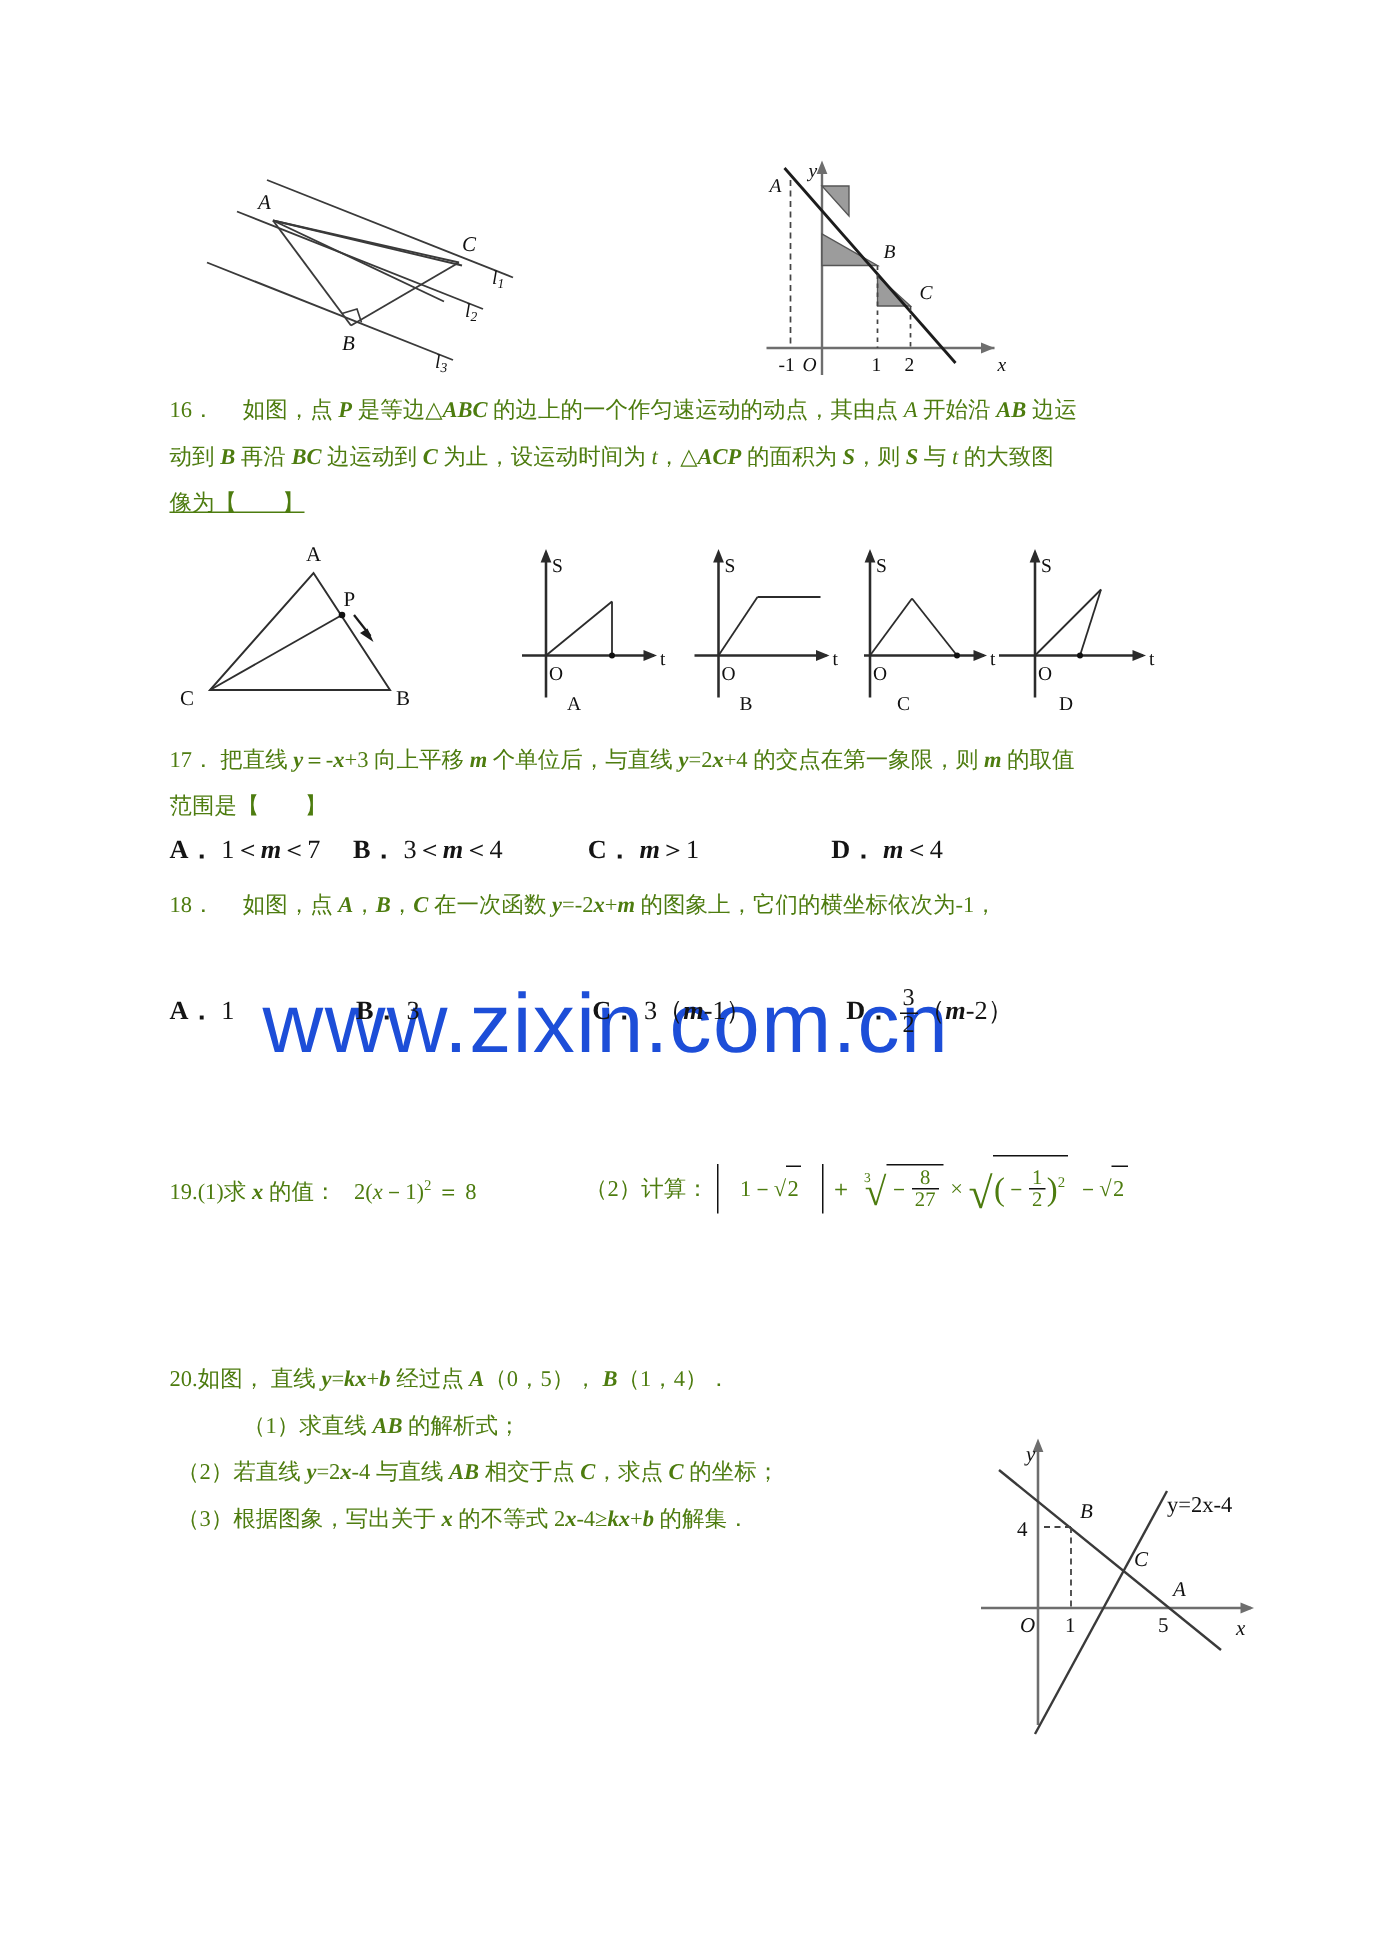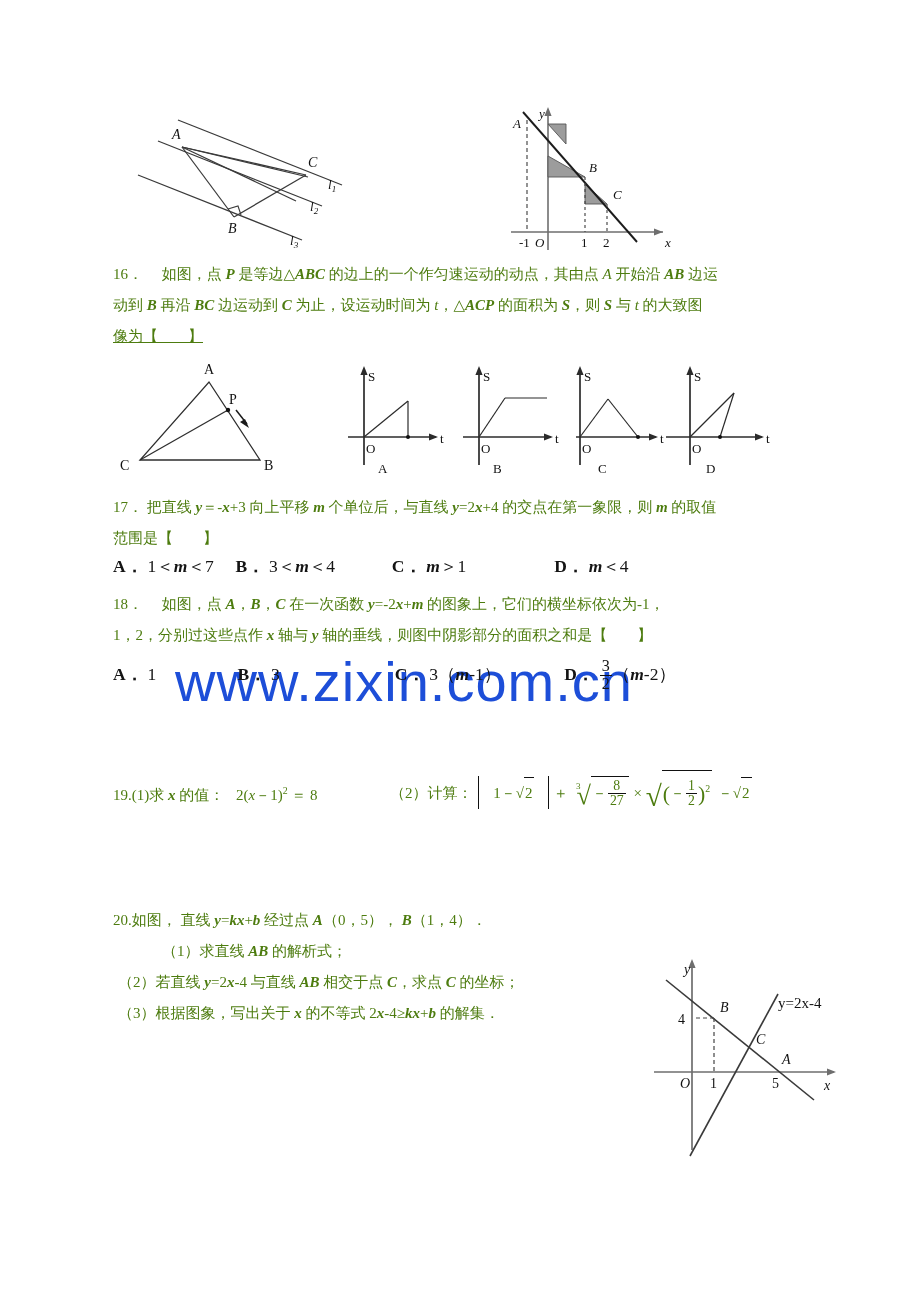--- a/index.html
+++ b/index.html
@@ -300,23 +300,20 @@
     <span class="opt" style="width:118px;"><span class="b">A．</span> 1＜<span class="bi">m</span>＜7</span>
     <span class="opt" style="width:152px;"><span class="b">B．</span> 3＜<span class="bi">m</span>＜4</span>
     <span class="opt" style="width:158px;"><span class="b">C．</span> <span class="bi">m</span>＞1</span>
     <span class="opt"><span class="b">D．</span> <span class="bi">m</span>＜4</span>
   </div>
 
   <div class="ptext" style="left:113px; top:589px;">
     <span>18．</span>
     <span>　如图，点 </span><span class="bi">A</span><span>，</span><span class="bi">B</span><span>，</span><span class="bi">C</span><span> 在一次函数 </span><span class="bi">y</span><span>=-2</span><span class="bi">x</span><span>+</span><span class="bi">m</span><span> 的图象上，它们的横坐标依次为-1，</span>
   </div>
-  <div class="ptext" style="left:113px; top:620px;">
-    <span>1，2，分别过这些点作 </span><span class="bi">x</span><span> 轴与 </span><span class="bi">y</span><span> 轴的垂线，则图中阴影部分的面积之和是【　　】</span>
-  </div>
   <div class="opts" style="left:113px; top:658px;">
     <span class="opt" style="width:120px;"><span class="b">A．</span> 1</span>
     <span class="opt" style="width:153px;"><span class="b">B．</span> 3</span>
     <span class="opt" style="width:165px;"><span class="b">C．</span> 3（<span class="bi">m</span>-1）</span>
     <span class="opt"><span class="b">D．</span>
       <span class="frac">
         <span class="num">3</span>
         <span class="den">2</span>
       </span>（<span class="bi">m</span>-2）</span>
   </div>

